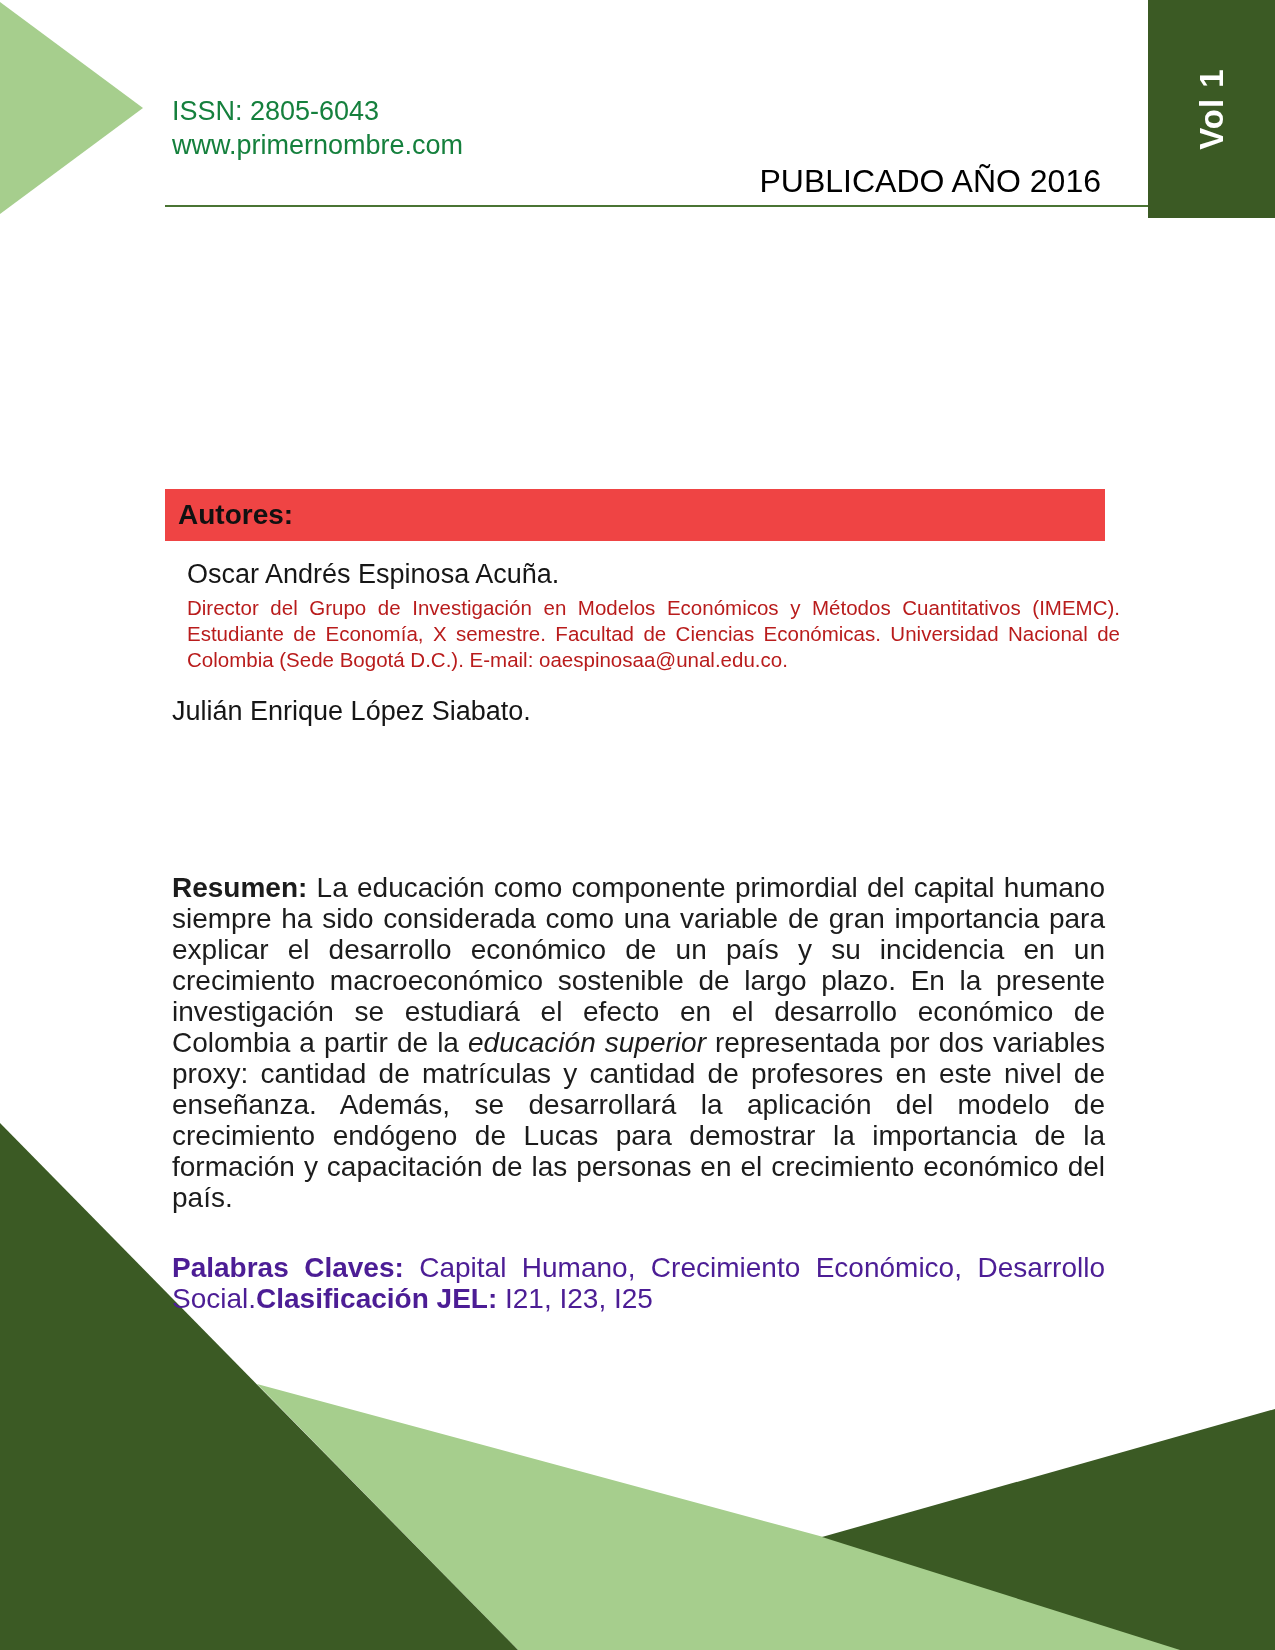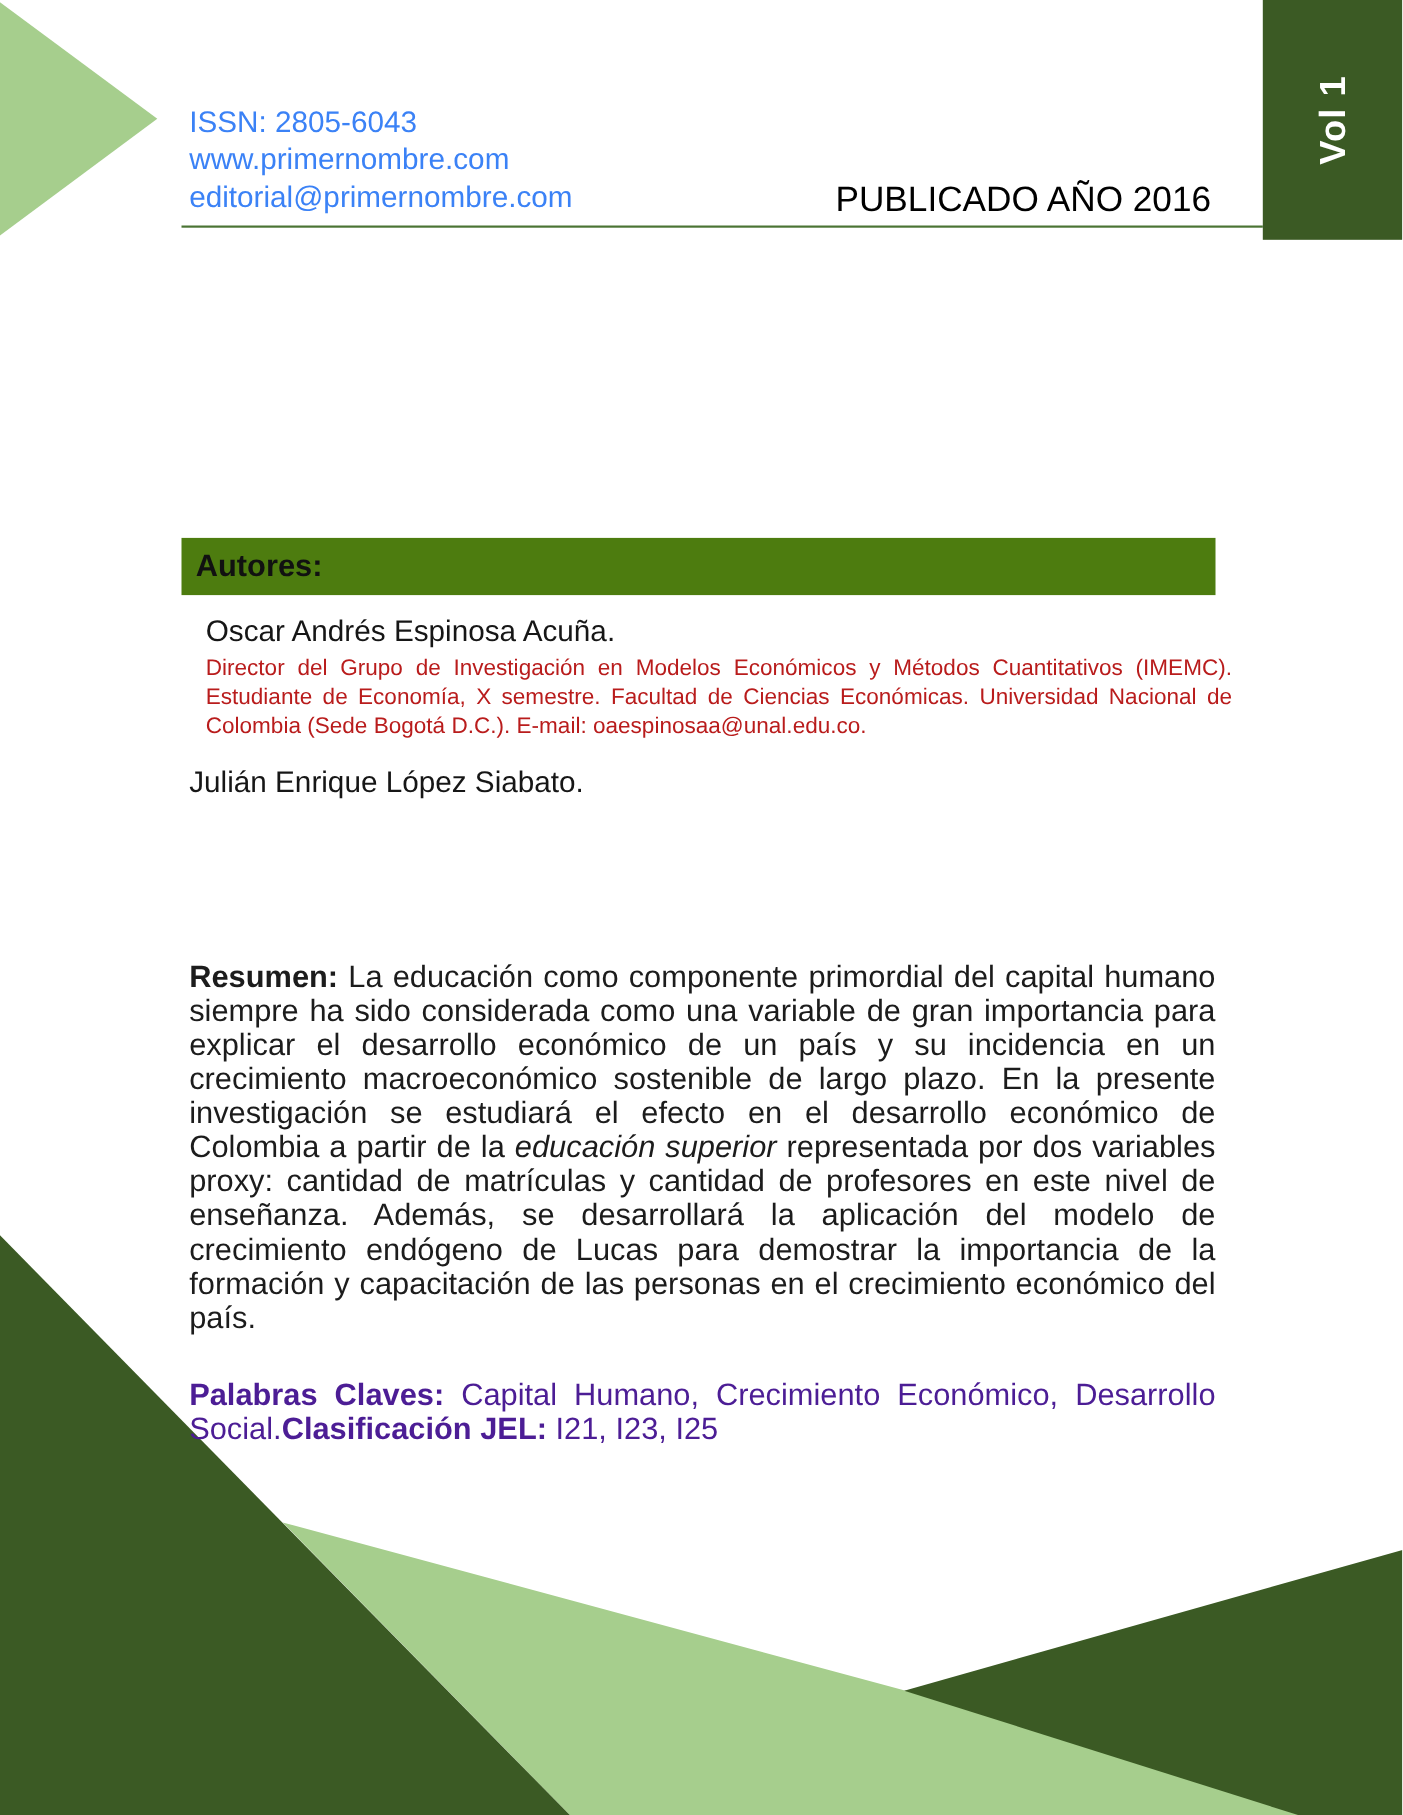--- a/index.html
+++ b/index.html
@@ -17,21 +17,21 @@
     left: 0; top: 0;
     width: 1275px; height: 1650px;
     z-index: 0;
   }
   .layer { position: absolute; z-index: 1; }
 
   .header-info {
     left: 172px; top: 94px;
     font-size: 27px;
     line-height: 34px;
-    color: #3b82f6;
+    color: #15803d;
   }
   .publicado {
     right: 174px; top: 163px;
     font-size: 32px;
     color: #000000;
     white-space: nowrap;
   }
   .header-rule {
     left: 165px; top: 205px;
     width: 983px; height: 2px;
@@ -58,21 +58,21 @@
     left: 172px; top: 286px;
     width: 935px;
     font-size: 38px;
     line-height: 53px;
     font-weight: bold;
     color: #375623;
   }
   .authors-bar {
     left: 165px; top: 489px;
     width: 940px; height: 52px;
-    background: #4d7c0f;
+    background: #ef4444;
     display: flex;
     align-items: center;
   }
   .authors-bar .authors-heading {
     font-weight: bold;
     font-size: 28px;
     color: #111111;
     padding-left: 13px;
   }
   .author-block { width: 933px; }
@@ -117,21 +117,20 @@
   <svg class="decor" viewBox="0 0 1275 1650" preserveAspectRatio="none" aria-hidden="true">
     <polygon points="0,2 143,108 0,214" fill="#a6ce8d"></polygon>
     <polygon points="257,1384 1275,1659 1275,1650 518,1650" fill="#a6ce8d"></polygon>
     <polygon points="822,1537 1275,1409 1275,1650 1180,1650" fill="#3b5a24"></polygon>
     <polygon points="0,1123 518,1650 0,1650" fill="#3b5a24"></polygon>
   </svg>
 
   <div class="layer header-info">
     <div>ISSN: 2805-6043</div>
     <div>www.primernombre.com</div>
-    <div>editorial@primernombre.com</div>
   </div>
 
   <div class="layer publicado">PUBLICADO AÑO 2016</div>
 
   <div class="layer header-rule"></div>
 
   <div class="layer vol-banner">
     <div class="vol">Vol 1</div>
   </div>
 

